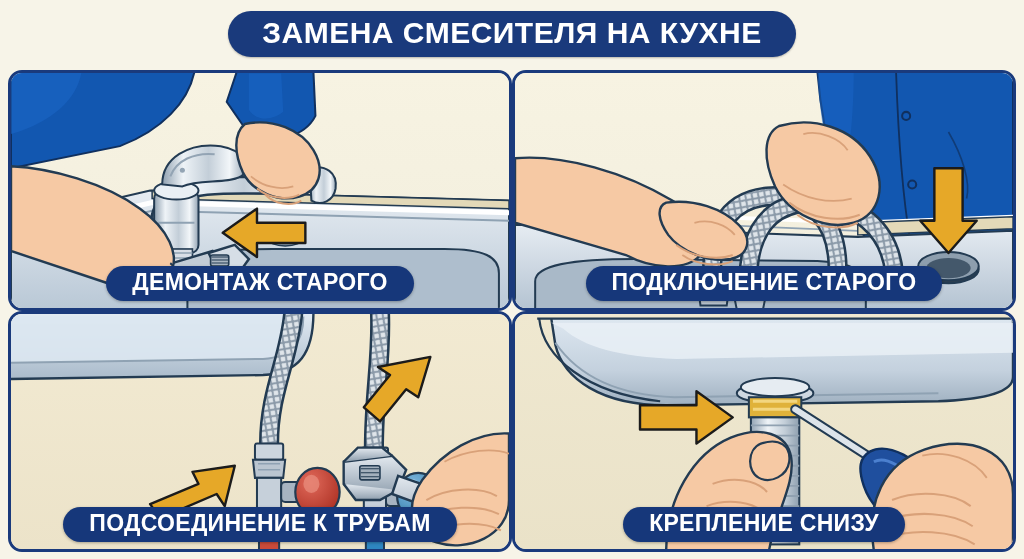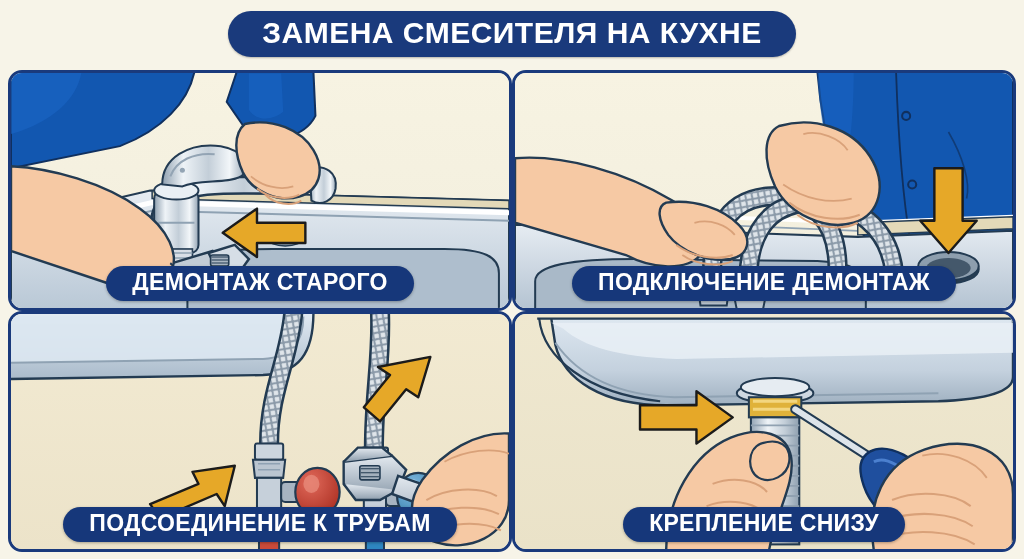--- a/index.html
+++ b/index.html
@@ -272,21 +272,21 @@
             <path d="M286,62 C302,58 322,66 330,78" fill="none" stroke="#d9a179" stroke-width="1.8"></path>
           </g>
 
           <g>
             <path d="M416,96 L444,96 L444,148 L458,148 L430,180 L402,148 L416,148 Z" fill="#e6a828" stroke="#1b1b1b" stroke-width="2.4" stroke-linejoin="round"></path>
           </g>
         </svg>
       </div>
       <div class="caption-wrap">
         <div class="caption-pill">
-          <span class="caption-text">ПОДКЛЮЧЕНИЕ ДЕМОНТАЖ</span>
+          <span class="caption-text">ПОДКЛЮЧЕНИЕ СТАРОГО</span>
         </div>
       </div>
     </div>
 
     <div class="panel">
       <div class="scene">
         <svg viewBox="0 0 494 236" preserveAspectRatio="xMidYMid slice">
           <defs>
             <linearGradient id="p4bg" x1="0" y1="0" x2="0" y2="1">
               <stop offset="0" stop-color="#f2ead2"></stop>

